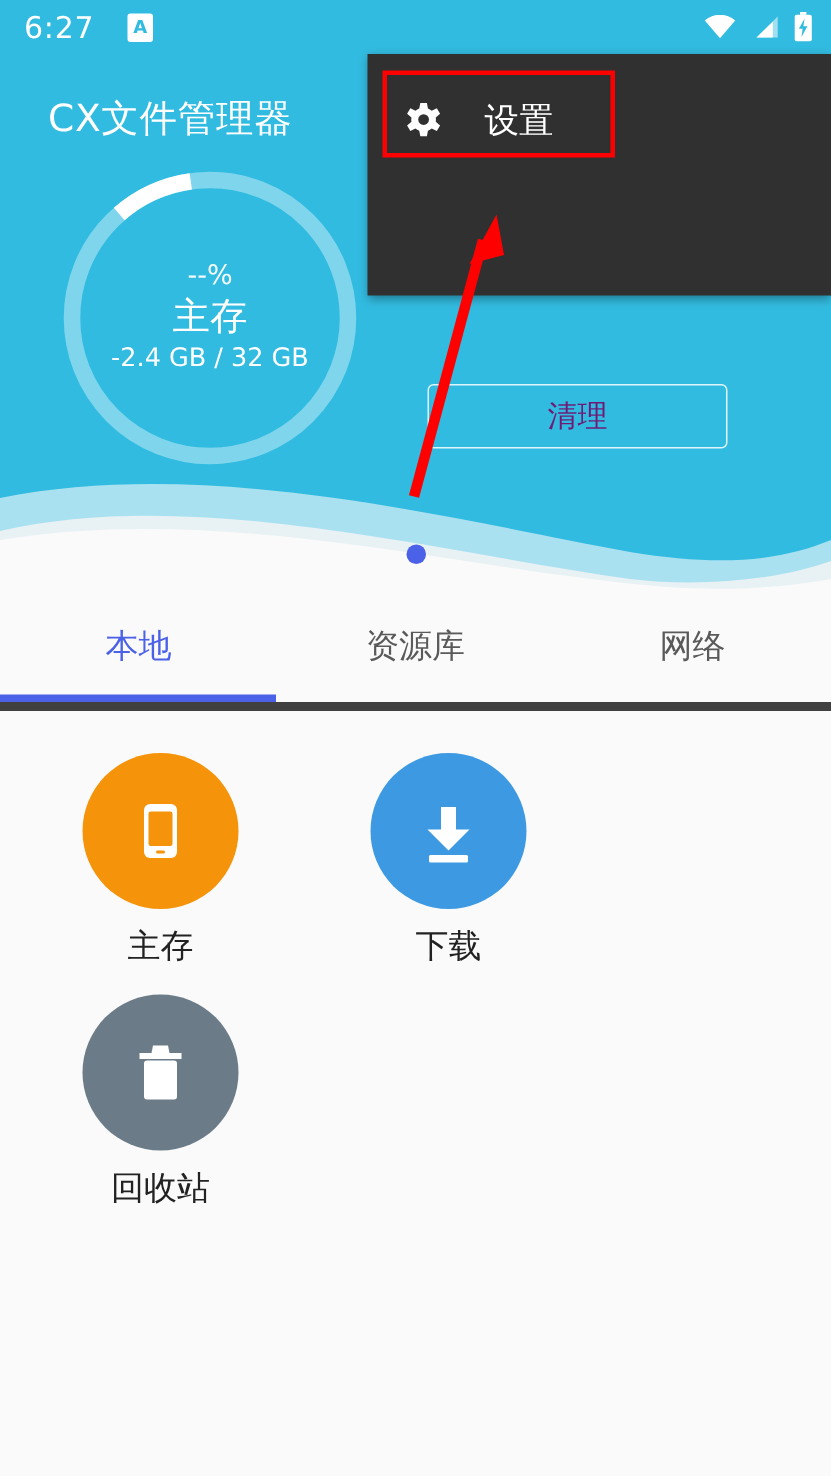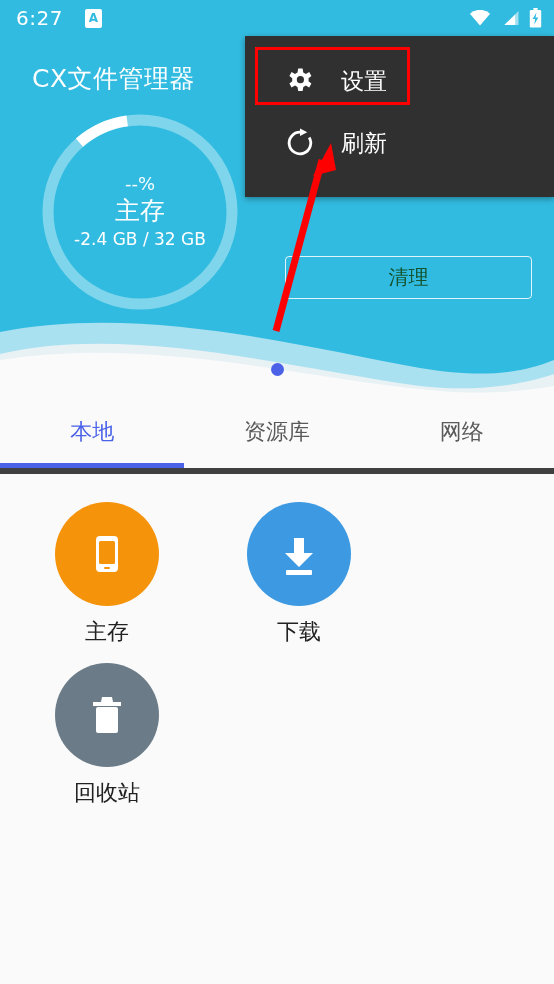--- a/index.html
+++ b/index.html
@@ -75,24 +75,24 @@
     color: #ffffff;
   }
   .stat-row {
     display: flex; justify-content: space-between; align-items: baseline;
     height: 36px;
   }
   .stat-name { font-size: 19px; }
   .stat-val { font-size: 17px; }
   .clean-btn {
     position: absolute; left: 285px; top: 220px;
-    width: 247px; height: 43px;
+    width: 200px; height: 43px;
     border: 1px solid rgba(255,255,255,0.85);
     border-radius: 4px;
-    color: #14532d; font-size: 20px;
+    color: #701a75; font-size: 20px;
     display: flex; align-items: center; justify-content: center;
     background: transparent;
   }
 
   .waves { position: absolute; left: 0; bottom: 0; width: 554px; height: 80px; }
   .page-dot {
     position: absolute; left: 271px; top: 327px;
     width: 13px; height: 13px; border-radius: 50%;
     background: #4b62e8;
   }
@@ -140,21 +140,21 @@
   
   .menu {
     position: absolute; left: 245px; top: 36px;
     width: 309px; height: 161px;
     background: #303030;
     box-shadow: 0 2px 6px rgba(0,0,0,0.35);
     z-index: 40;
   }
   .menu-item {
     display: flex; align-items: center;
-    height: 62px; padding-left: 40px;
+    height: 62px; padding-left: 22px;
     color: #ffffff;
   }
   .menu-item:first-child { margin-top: 14px; }
   .menu-item:last-child { margin-top: 16px; }
   .menu-icon { width: 30px; height: 30px; margin-right: 26px; }
   .menu-label { font-size: 23px; line-height: 1; }
 
   .menu-highlight {
     position: absolute; left: 10px; top: 11px;
     width: 155px; height: 58px;
@@ -279,27 +279,20 @@
   <div class="menu">
 
     <div class="menu-item">
       <svg class="menu-icon" viewBox="0 0 30 30">
         <path d="M15 2.6 L17.6 2.6 L18.3 6.4 A9 9 0 0 1 20.8 7.9 L24.2 6.1 L26.4 9.9 L23.5 12.3 A9 9 0 0 1 23.5 15.2 L26.4 17.6 L24.2 21.4 L20.8 19.6 A9 9 0 0 1 18.3 21.1 L17.6 24.9 L13.2 24.9 L12.5 21.1 A9 9 0 0 1 10 19.6 L6.6 21.4 L4.4 17.6 L7.3 15.2 A9 9 0 0 1 7.3 12.3 L4.4 9.9 L6.6 6.1 L10 7.9 A9 9 0 0 1 12.5 6.4 L13.2 2.6 Z" fill="#ffffff"></path>
         <circle cx="15.4" cy="13.7" r="3.6" fill="#303030"></circle>
       </svg>
       <span class="menu-label">设置</span>
     </div>
 
-    <div class="menu-item">
-      <svg class="menu-icon" viewBox="0 0 30 30">
-        <path d="M15 4.2 A10.8 10.8 0 1 0 24.2 9.4" fill="none" stroke="#ffffff" stroke-width="2.8" stroke-linecap="butt"></path>
-        <path d="M15 0.6 L15 8 L22.3 4.3 Z" fill="#ffffff"></path>
-      </svg>
-      <span class="menu-label">刷新</span>
-    </div>
 
     <div class="menu-highlight"></div>
   </div>
 
   <svg class="arrow-overlay" viewBox="0 0 554 984">
     <path d="M276 331 L322 160" stroke="#ff0000" stroke-width="7" stroke-linecap="butt" fill="none"></path>
     <path d="M331 143 L313 176 L336 170 Z" fill="#ff0000"></path>
   </svg>
 
 </div>

